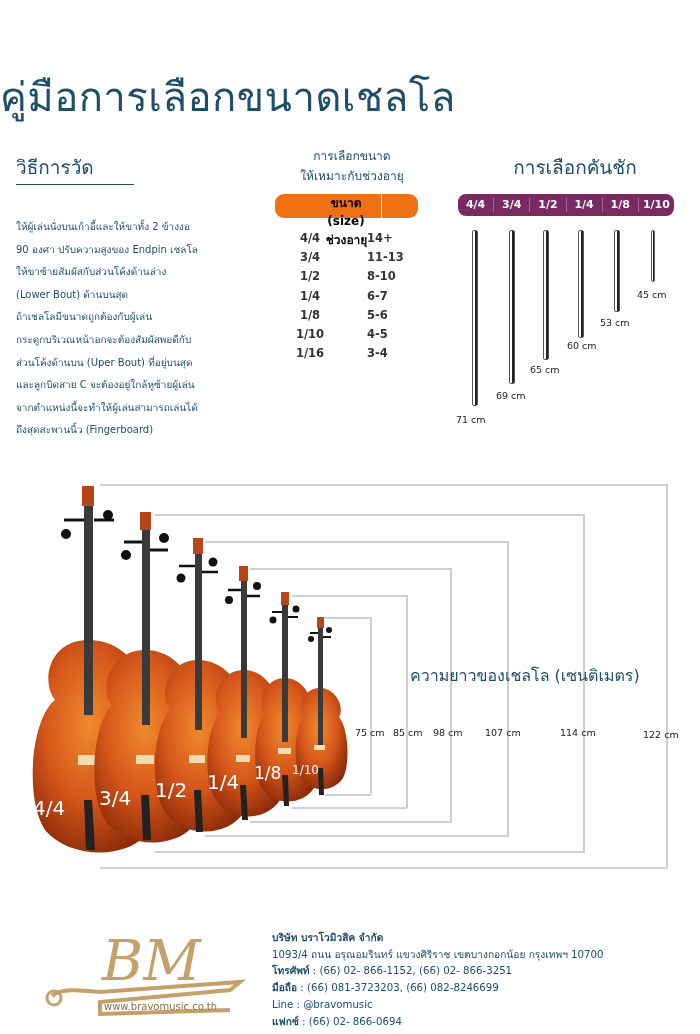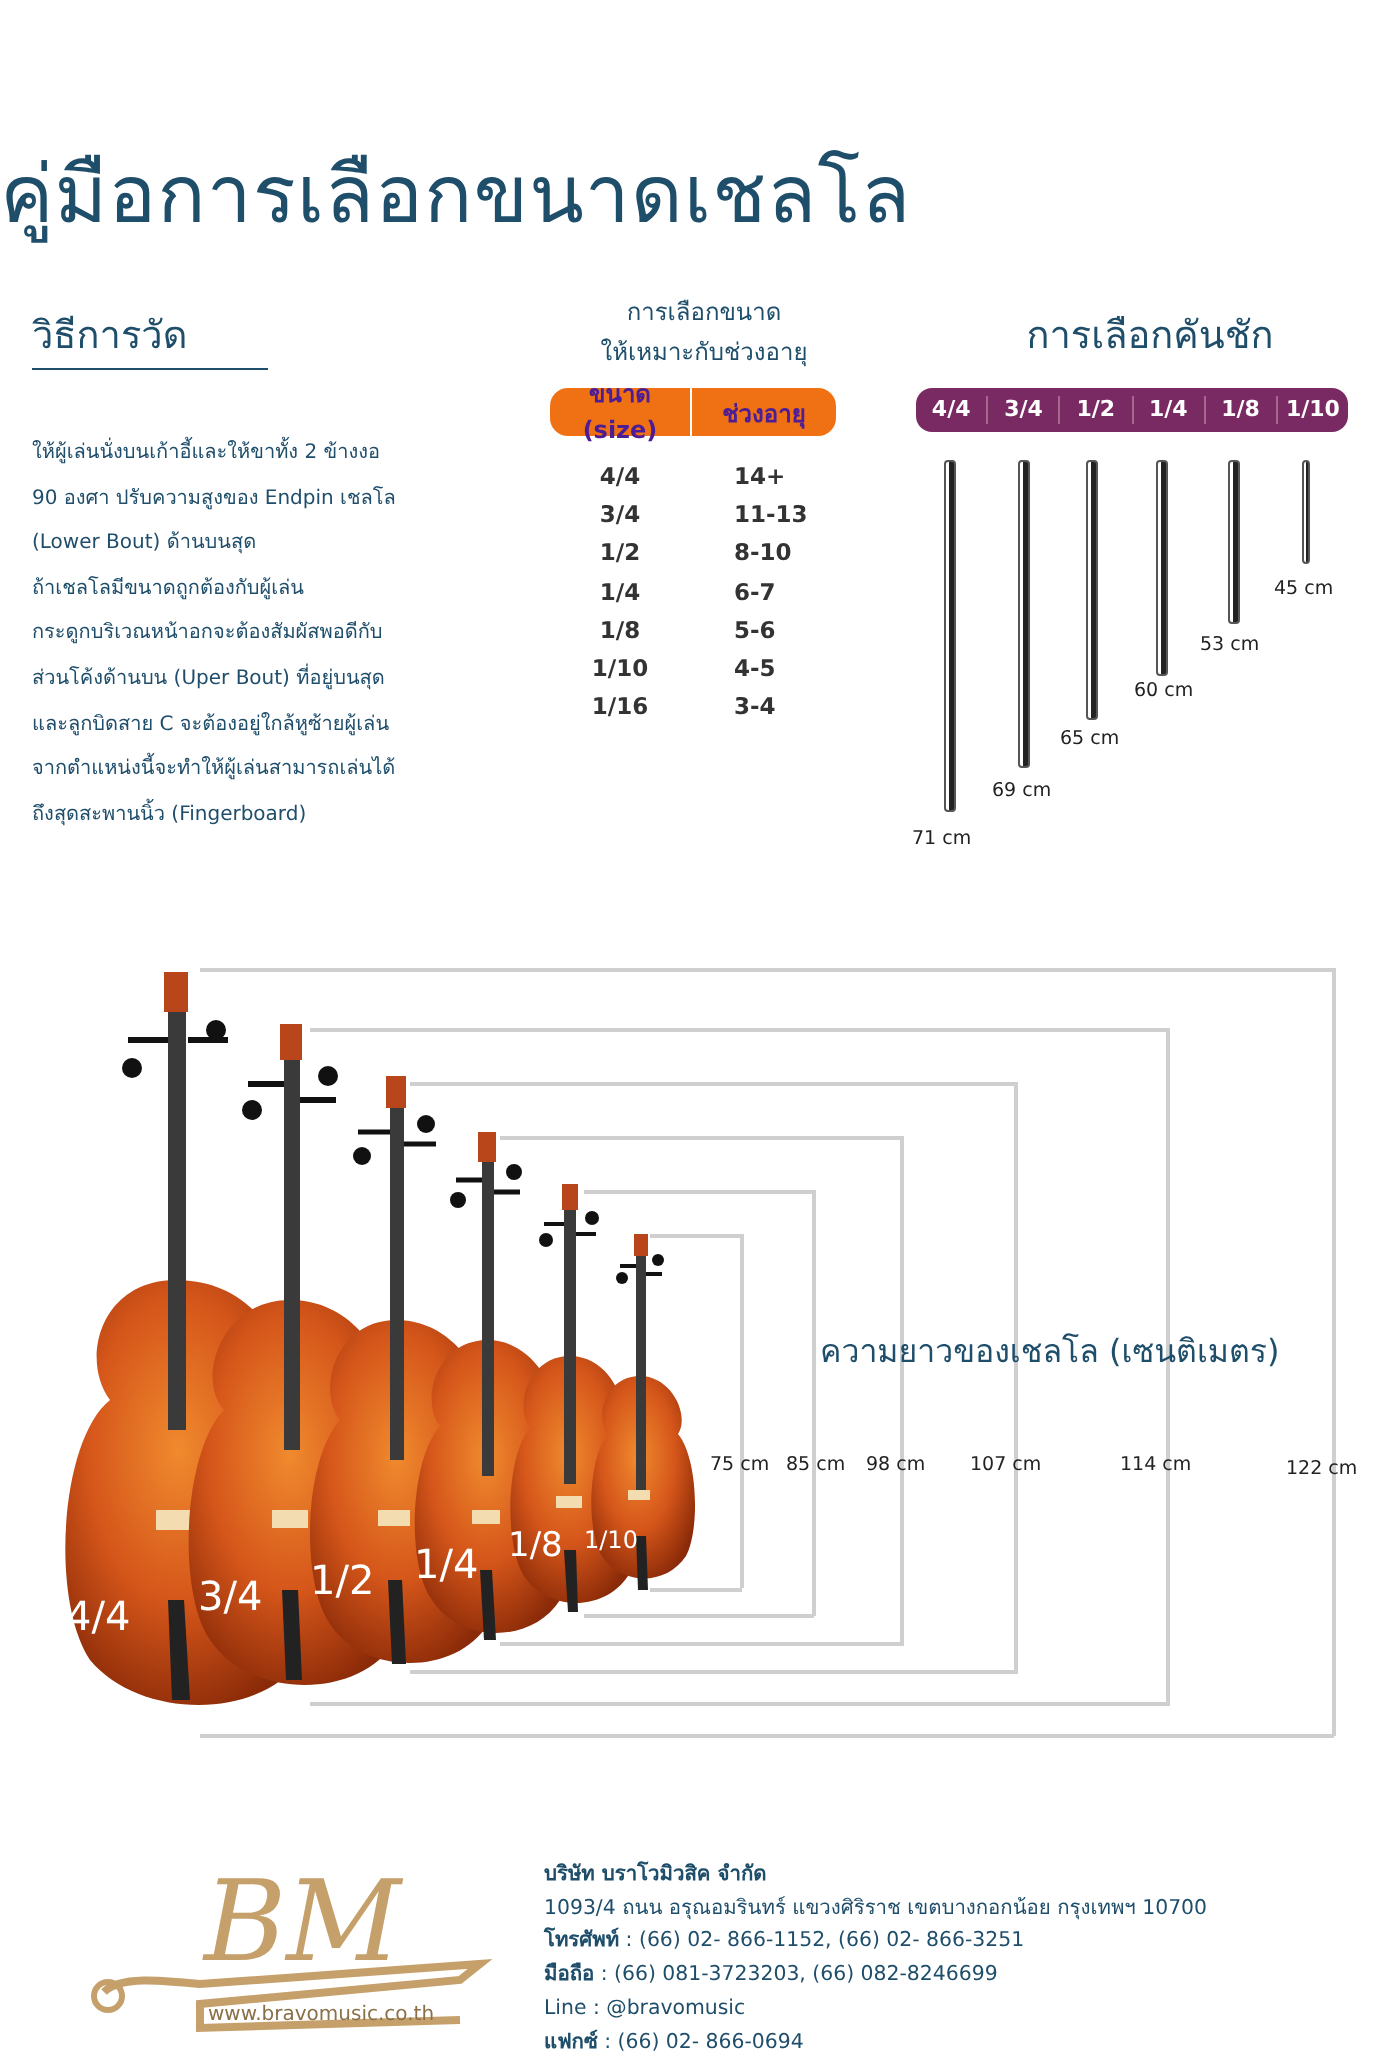--- a/index.html
+++ b/index.html
@@ -3,21 +3,21 @@
 <meta charset="utf-8">
 <style>
   html, body { margin:0; padding:0; background:#ffffff; }
   body { width:700px; height:1034px; position:relative; overflow:hidden; font-family:"DejaVu Sans", sans-serif; color:#1f4e6b; }
   .abs { position:absolute; }
   .title { left:0; width:700px; top:38px; text-align:left; font-size:40px; color:#1f4e6b; font-weight:normal; letter-spacing:0.5px; }
   .how-title { left:16px; top:152px; font-size:19px; color:#1f4e6b; border-bottom:1.5px solid #1f4e6b; padding-bottom:2px; width:118px; }
   .how-body { left:16px; top:181px; width:250px; font-size:10px; line-height:22.6px; color:#1f4e6b;margin-top:35px; }
   .how-body div { white-space:nowrap; }
   .age-title { left:262px; top:146px; width:180px; text-align:center; font-size:12px; line-height:20px; color:#1f4e6b; }
-  .age-head { left:275px; top:194px; width:143px; height:24px; background:#f07113; border-radius:9px; color:#4c1d95; font-size:12px; font-weight:bold; display:flex; align-items:center; }
+  .age-head { left:275px; top:194px; width:143px; height:24px; background:#f07113; border-radius:9px; color:#000000; font-size:12px; font-weight:bold; display:flex; align-items:center;flex-direction:column; }
   .age-head .c1 { width:70px; text-align:center; border-right:1.5px solid #fff; line-height:18px; }
   .age-head .c2 { flex:1; text-align:center; }
   .age-rows { left:275px; top:228px; width:143px; font-size:11.5px; font-weight:bold; color:#333; }
   .age-row { display:flex; height:19.3px; align-items:center; }
   .age-row .s { width:70px; text-align:center; }
   .age-row .a { flex:1; text-align:left; padding-left:22px; }
   .bow-title { left:460px; top:152px; width:230px; text-align:center; font-size:19px; color:#1f4e6b; }
   .bow-bar { left:458px; top:194px; width:216px; height:22px; background:#7a2a62; border-radius:8px; display:flex; align-items:center; color:#fff; font-size:11px; font-weight:bold; }
   .bow-bar span { flex:1; text-align:center; border-right:1px solid #a8678f; line-height:14px; }
   .bow-bar span:last-child { border-right:none; }
@@ -33,20 +33,21 @@
 </style>
 </head>
 <body>
 
 <h1 class="abs title">คู่มือการเลือกขนาดเชลโล</h1>
 
 <div class="abs how-title">วิธีการวัด</div>
 <div class="abs how-body">
   <div>ให้ผู้เล่นนั่งบนเก้าอี้และให้ขาทั้ง 2 ข้างงอ</div>
   <div>90 องศา ปรับความสูงของ Endpin เชลโล</div>
+  <div>ให้ขาซ้ายสัมผัสกับส่วนโค้งด้านล่าง</div>
   <div>(Lower Bout) ด้านบนสุด</div>
   <div>ถ้าเชลโลมีขนาดถูกต้องกับผู้เล่น</div>
   <div>กระดูกบริเวณหน้าอกจะต้องสัมผัสพอดีกับ</div>
   <div>ส่วนโค้งด้านบน (Uper Bout) ที่อยู่บนสุด</div>
   <div>และลูกบิดสาย C จะต้องอยู่ใกล้หูซ้ายผู้เล่น</div>
   <div>จากตำแหน่งนี้จะทำให้ผู้เล่นสามารถเล่นได้</div>
   <div>ถึงสุดสะพานนิ้ว (Fingerboard)</div>
 </div>
 
 <div class="abs age-title">

